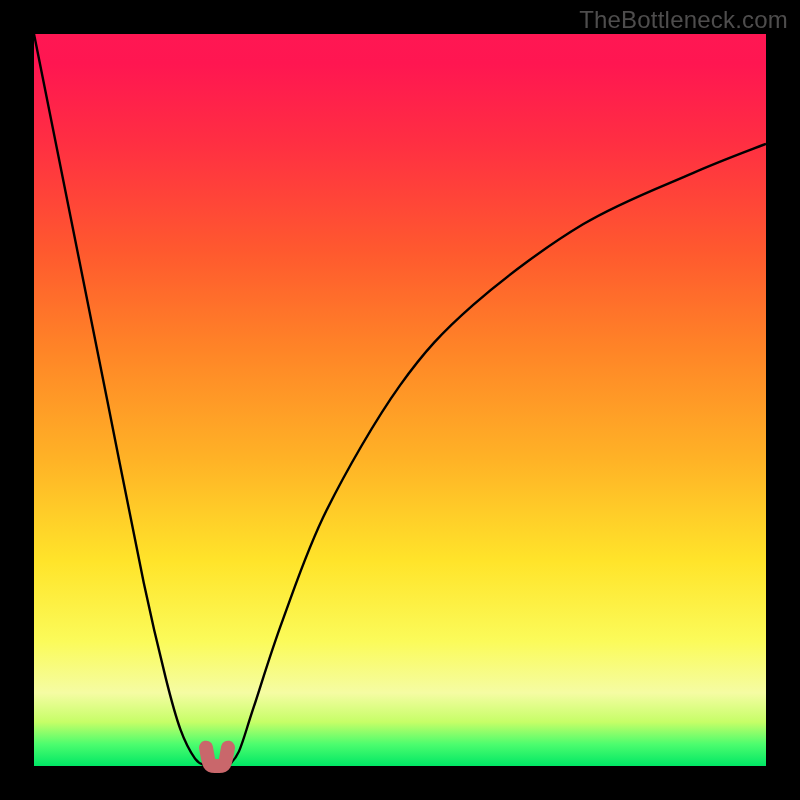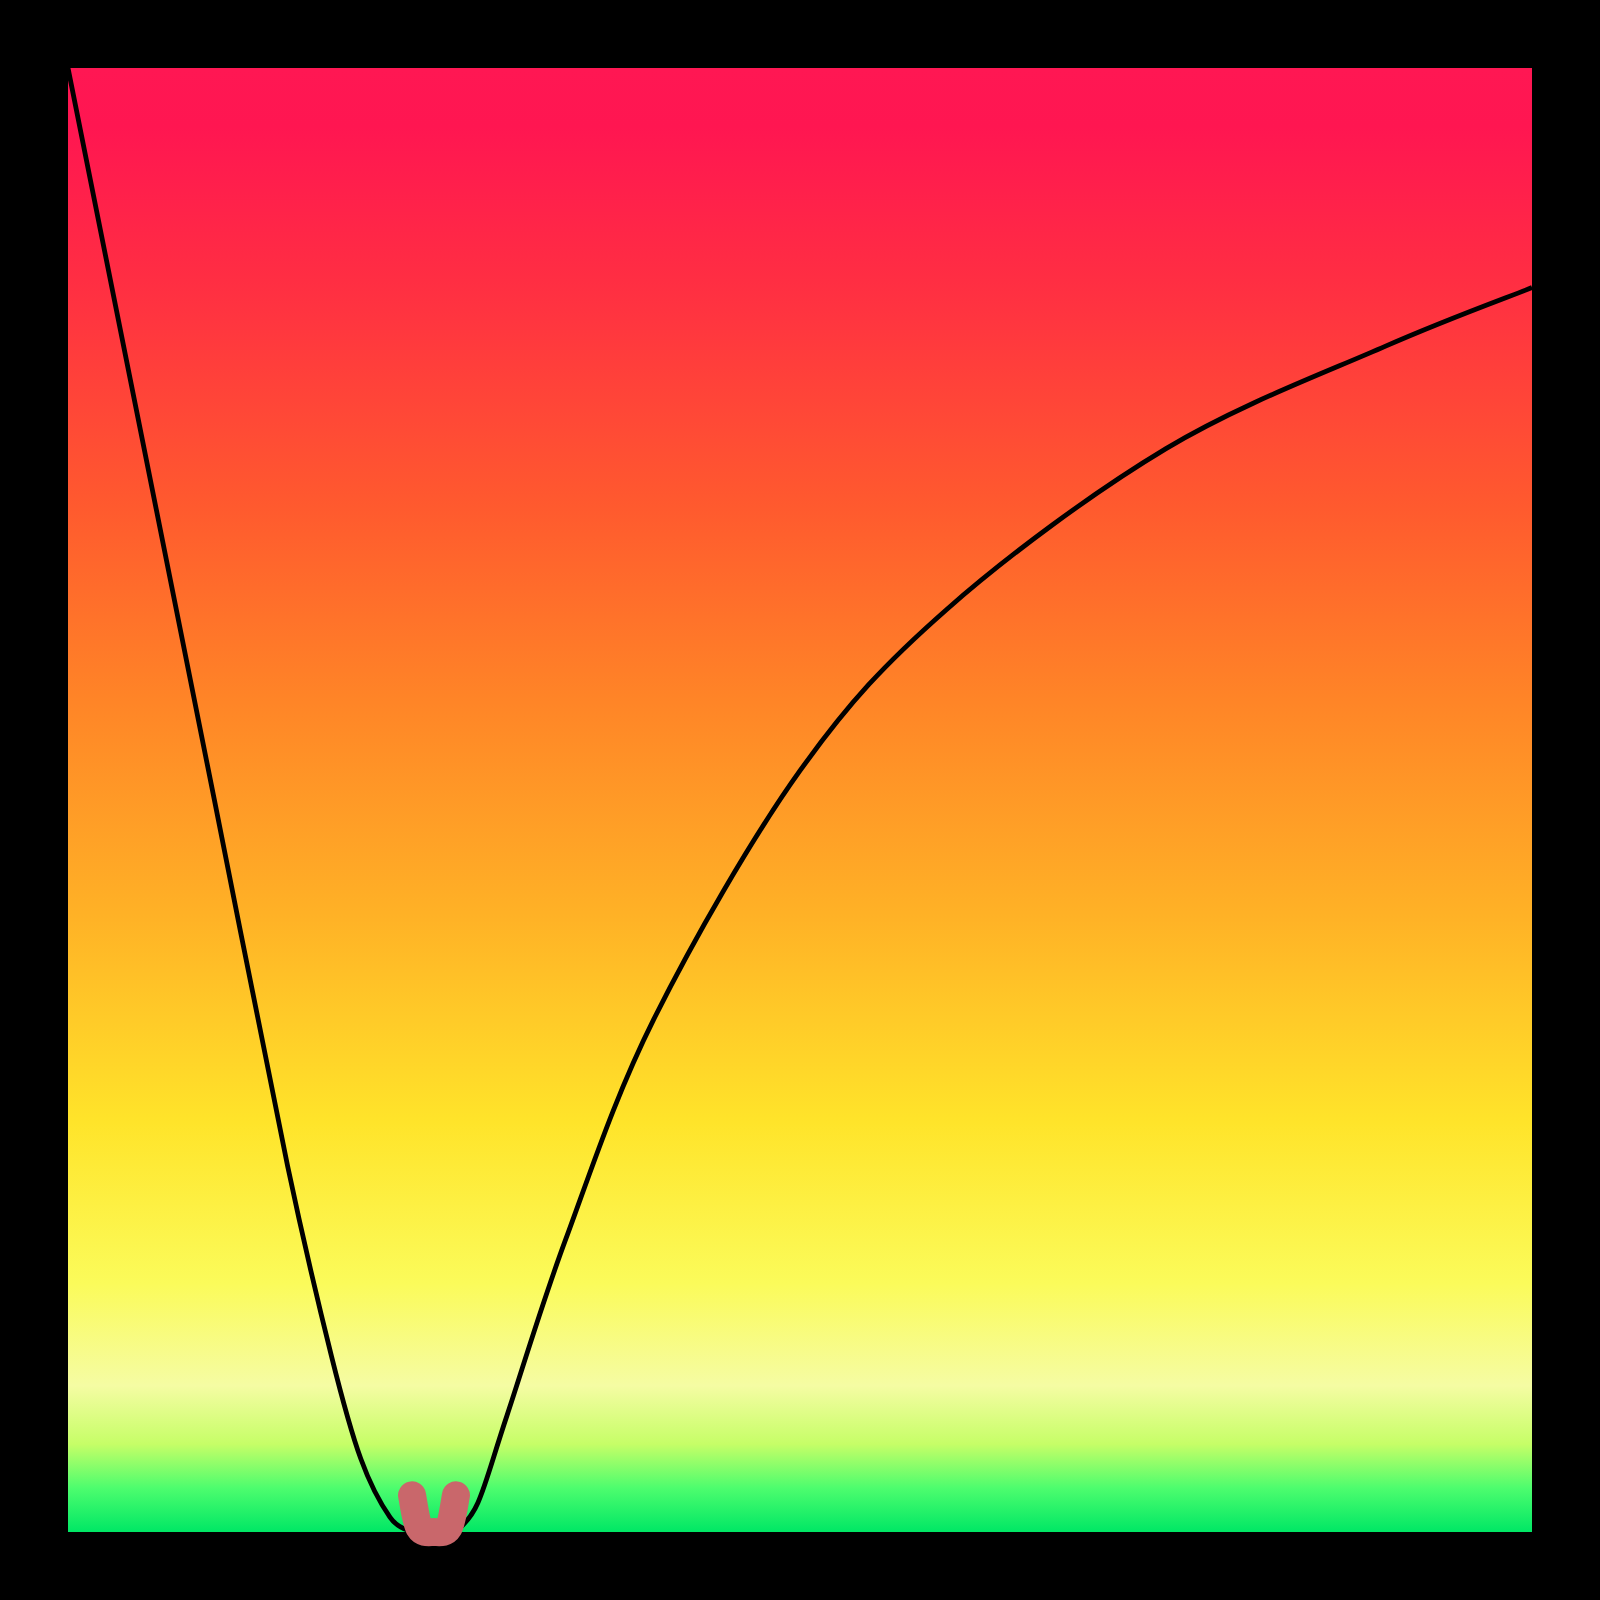--- a/index.html
+++ b/index.html
@@ -57,20 +57,21 @@
     width: 732px;
     height: 732px;
     overflow: visible;
   }
 </style>
 </head>
 <body>
 
 <div class="frame">
 
+  <div class="watermark">TheBottleneck.com</div>
 
   <div class="plot">
     <svg class="curve" viewBox="0 0 732 732" preserveAspectRatio="none">
 
       <path d="M 0.00 0.00 C 6.10 30.50, 24.40 122.00, 36.60 183.00 C 48.80 244.00, 61.00 305.00, 73.20 366.00 C 85.40 427.00, 100.04 502.64, 109.80 549.00 C 119.56 595.36, 125.66 619.76, 131.76 644.16 C 137.86 668.56, 141.52 681.98, 146.40 695.40 C 151.28 708.82, 156.77 718.58, 161.04 724.68 C 165.31 730.78, 170.19 730.78, 172.02 732.00" fill="none" stroke="#000" stroke-width="2.4" id="path-left"></path>
 
       <path d="M 193.98 732.00 C 195.81 729.56, 200.69 727.12, 204.96 717.36 C 209.23 707.60, 212.28 695.40, 219.60 673.44 C 226.92 651.48, 236.68 618.54, 248.88 585.60 C 261.08 552.66, 273.28 514.84, 292.80 475.80 C 312.32 436.76, 341.60 385.52, 366.00 351.36 C 390.40 317.20, 408.70 297.68, 439.20 270.84 C 469.70 244.00, 512.40 212.28, 549.00 190.32 C 585.60 168.36, 628.30 152.50, 658.80 139.08 C 689.30 125.66, 719.80 114.68, 732.00 109.80" fill="none" stroke="#000" stroke-width="2.4" id="path-right"></path>
 
       <path d="M 172.02 713.70 C 172.63 716.38, 173.85 726.75, 175.68 729.80 C 177.51 732.85, 180.56 732.00, 183.00 732.00 C 185.44 732.00, 188.49 732.85, 190.32 729.80 C 192.15 726.75, 193.37 716.38, 193.98 713.70" fill="none" stroke="#c9676b" stroke-width="14" stroke-linecap="round" stroke-linejoin="round" id="path-marker"></path>
     </svg>

